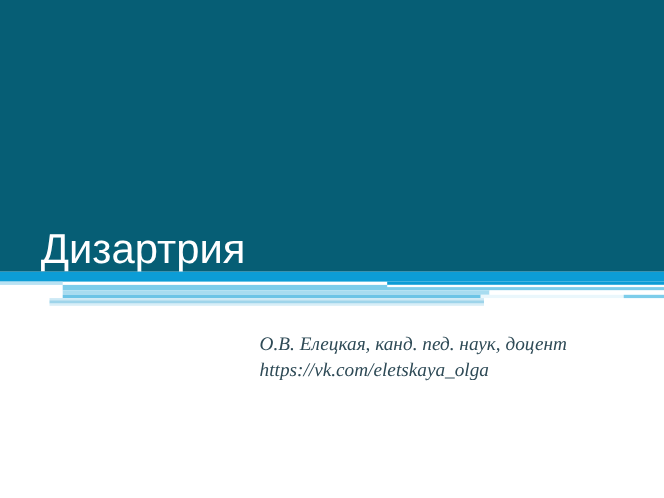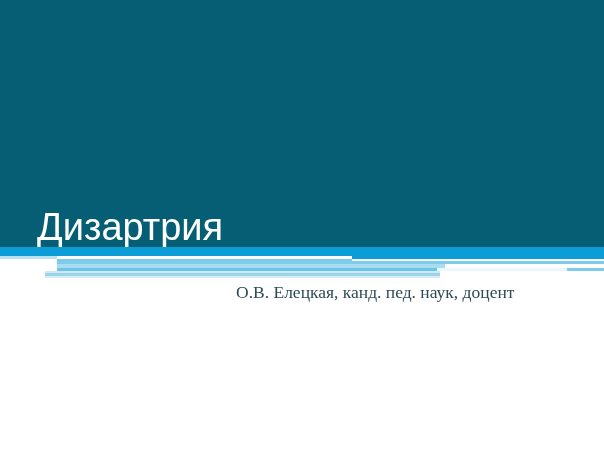--- a/index.html
+++ b/index.html
@@ -150,22 +150,23 @@
     top: 9px;
     width: 57px;
     height: 3px;
     background: #b9e2f3;
   }
 
   
   .subtitle {
     position: absolute;
     left: 236px;
-    top: 280px;
+    top: 300px;
     width: 350px;
+    font-style: italic;
   }
   .subtitle-line {
     font-family: "Liberation Serif", serif;
     font-size: 17.5px;
     line-height: 24px;
     color: #2e4a56;
     white-space: nowrap;
   }
 </style>
 </head>
@@ -188,15 +189,16 @@
     <div class="bar bar-b3"></div>
     <div class="bar bar-b3r"></div>
     <div class="bar bar-b3rr"></div>
     <div class="bar bar-b4"></div>
     <div class="bar bar-b5"></div>
     <div class="bar bar-b6"></div>
   </div>
 
   <div class="subtitle">
     <div class="subtitle-line">О.В. Елецкая, канд. пед. наук, доцент</div>
+    <div class="subtitle-line">https://vk.com/eletskaya_olga</div>
   </div>
 
 </div>
 
 </body></html>

